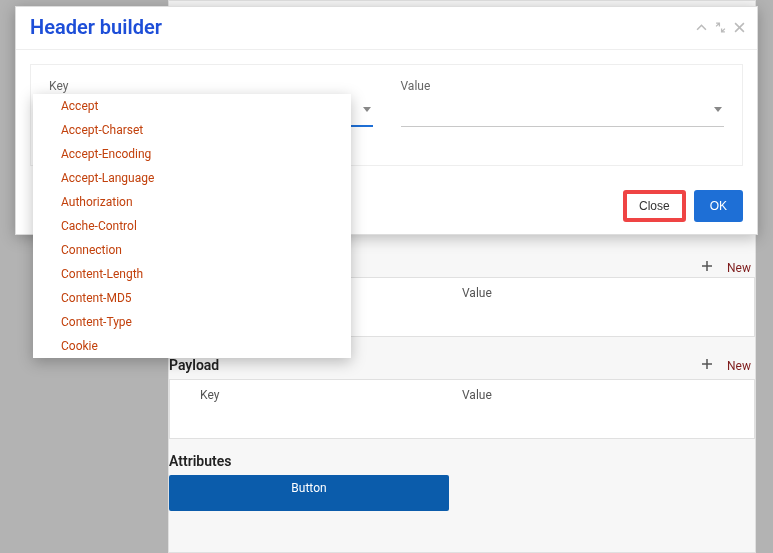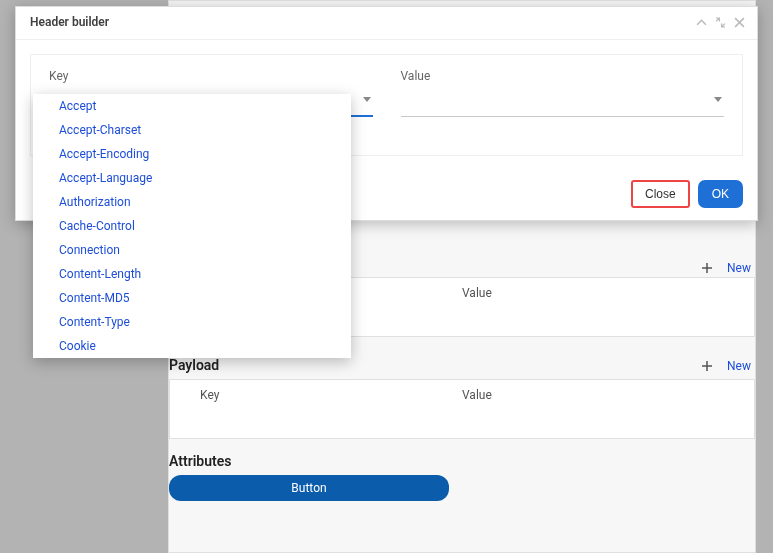--- a/index.html
+++ b/index.html
@@ -34,60 +34,60 @@
 .bg-caret-row {
   position:absolute;
   right:8px; top:198px;
   width:30px; height:24px;
   display:flex;align-items:center;justify-content:center;color:#888;
 }
 .bg-section {
   position:absolute; left:0; right:0;
 }
 .bg-new {
-  float:right; color:#1d4ed8; font-size:12px;
-  display:flex; align-items:center; gap:15px;
+  float:right; color:#7f1d1d; font-size:12px;
+  display:flex; align-items:flex-start; gap:15px;
   padding: 2px 4px;
 }
 .bg-tbl {
   clear:both;
   border:1px solid #e0e0e0;
   background:#fff;
 }
 .bg-tbl .hdr { display:flex; padding:8px 12px; color:#555; font-size:12px; border-bottom: 0px solid #eee;}
 .bg-tbl .body { height: 28px; }
 .col-key { flex: 0 0 280px; padding-left:18px;}
 .col-val { flex: 1; }
 .bg-sect-title { font-weight:600; font-size:14px; color:#222; padding:4px 12px 6px 0;}
 .attr-btn {
-  display:block; width:280px; height:26px;
+  display:block; width:280px; height:36px;
   background:#0b5cab; color:#fff;
   text-align:center; line-height:26px;
   font-size:12px;
-  border-radius:12px;
+  border-radius:2px;
 }
 
 
 .backdrop {
   position:absolute; inset:0;
   background: rgba(0,0,0,0);
 }
 .modal {
   position:absolute;
   left:15px; right:15px; top:6px;
   background:#fff;
   border:1px solid #ddd;
   box-shadow:0 3px 14px rgba(0,0,0,0.25);
 }
 .modal-hd {
   display:flex; align-items:center;
   padding:8px 12px 10px 14px;
   border-bottom:1px solid #eee;
 }
-.modal-title { font-size:12px; font-weight:600; color:#404040; flex:1;}
+.modal-title { font-size:20px; font-weight:600; color:#1d4ed8; flex:1;}
 .modal-ctrl { color:#aaa; display:flex; gap:8px; align-items:center;}
 .modal-ctrl span { cursor:pointer; line-height:1;}
 .modal-ctrl svg{display:block}
 .modal-body {
   padding: 14px;
 }
 .fields-card {
   border:1px solid #eee;
   padding: 14px 18px 38px 18px;
   display:flex; gap:28px;
@@ -107,42 +107,41 @@
   border-top:5px solid #888;
   width:0;height:0;
 }
 .modal-ft {
   display:flex; justify-content:flex-end; gap:8px;
   padding: 10px 14px 12px 14px;
 }
 .btn {
   font-size:12px; padding:5px 12px;
   border-radius:3px; cursor:pointer;
-  border:2px solid #ef4444; background:#fff; color:#333;
-}
-.btn.primary { background:#1e6fd6; border-color:#1e6fd6; color:#fff;border-radius:7px;}
+  border:4px solid #ef4444; background:#fff; color:#333;
+}
+.btn.primary { background:#1e6fd6; border-color:#1e6fd6; color:#fff;}
 
 
 .dropdown {
   position:absolute;
   left: 33px; top: 94px;
   width: 318px;
   max-height: 276px;
   background:#fff;
   box-shadow:0 4px 14px rgba(0,0,0,0.25);
   overflow-y:auto;
   z-index: 50;
 }
 .dd-item {
-  padding:5px 14px;
+  padding:5px 28px;
   font-size:12px;
-  color:#1d4ed8;
+  color:#c2410c;
   cursor:pointer;
   white-space:nowrap;
-  margin-left:12px;
 }
 
 .dropdown::-webkit-scrollbar{width:6px}
 .dropdown::-webkit-scrollbar-thumb{background:#d0d0d0;border-radius:3px}
 .dropdown::-webkit-scrollbar-track{background:#f3f3f3}
 </style>
 </head>
 <body>
 
 <div class="bg-page">

